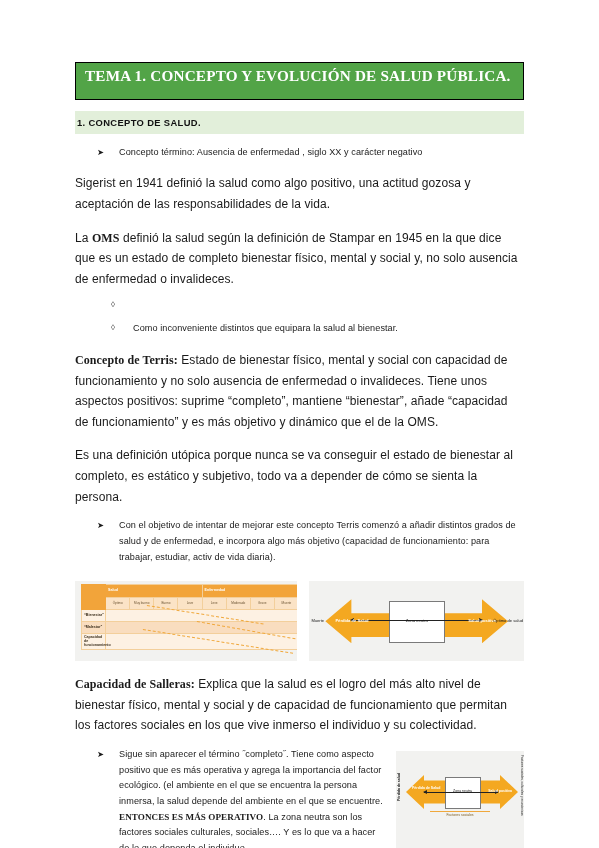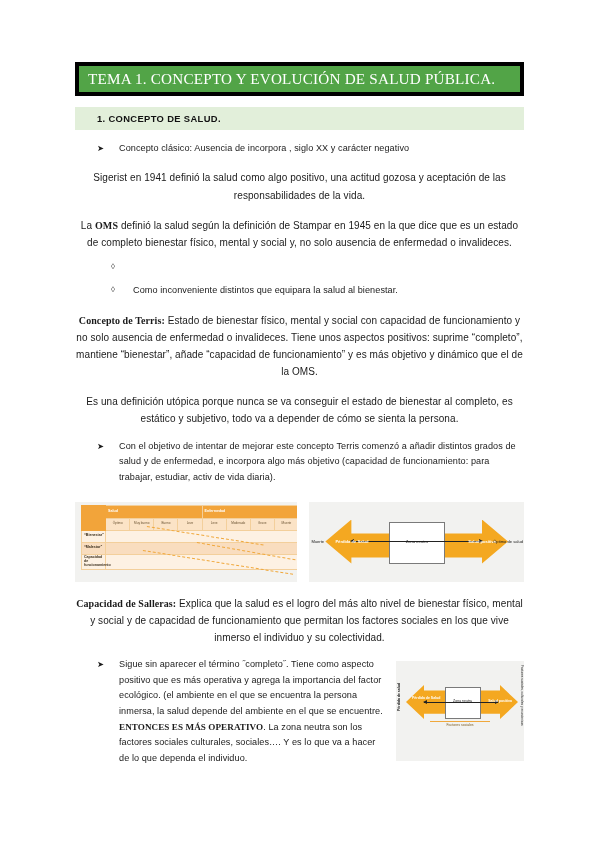--- a/index.html
+++ b/index.html
@@ -19,48 +19,48 @@
   .page {
     position: absolute;
     inset: 0;
     padding: 62px 75px 0 75px;
     box-sizing: border-box;
   }
 
   
   .title-bar {
     background: #52a447;
-    border: 4px solid #000000;
+    border: 1px solid #000000;
     color: #ffffff;
     font-family: "Liberation Serif", serif;
-    font-weight: normal;
+    font-weight: bold;
     font-size: 15.2px;
     letter-spacing: .2px;
-    padding: 5px 9px 4px 9px;
+    padding: 5px 9px 14px 9px;
     line-height: 1.1;
     white-space: nowrap;
   }
 
   
   .section-band {
     background: #e2efda;
     color: #111111;
     font-weight: bold;
     font-size: 9.4px;
     letter-spacing: .35px;
-    padding: 6px 9px 6px 22px;
+    padding: 6px 9px 6px 2px;
     margin-top: 11px;
   }
 
   
   p.para {
-    font-size: 10px;
+    font-size: 12px;
     line-height: 1.72;
     margin: 13px 0 0 0;
-    text-align: center;
+    text-align: left;
     letter-spacing: .08px;
   }
   b, strong { font-weight: bold; font-family: Liberation Serif, serif; }
 
   
   .bullet {
     display: flex;
     margin-top: 11px;
     font-size: 9.1px;
     line-height: 1.72;
@@ -259,21 +259,21 @@
 <body>
 
 <div class="page">
 
   <div class="title-bar">TEMA 1. CONCEPTO Y EVOLUCIÓN DE SALUD PÚBLICA.</div>
 
   <div class="section-band">1. CONCEPTO DE SALUD.</div>
 
   <div class="bullet">
     <span class="glyph">➤</span>
-    <span class="btext">Concepto clásico: Ausencia de incorpora , siglo XX y carácter negativo</span>
+    <span class="btext">Concepto término: Ausencia de enfermedad , siglo XX y carácter negativo</span>
   </div>
 
   <p class="para">Sigerist en 1941 definió la salud como algo positivo, una actitud gozosa y aceptación de las responsabilidades de la vida.</p>
 
   <p class="para"><span>La </span><b>OMS</b><span> definió la salud según la definición de Stampar en 1945 en la que dice que es un estado de completo bienestar físico, mental y social y, no solo ausencia de enfermedad o invalideces.</span></p>
 
   <div class="bullet sub">
     <span class="glyph diamond">◊</span>
   </div>
 

